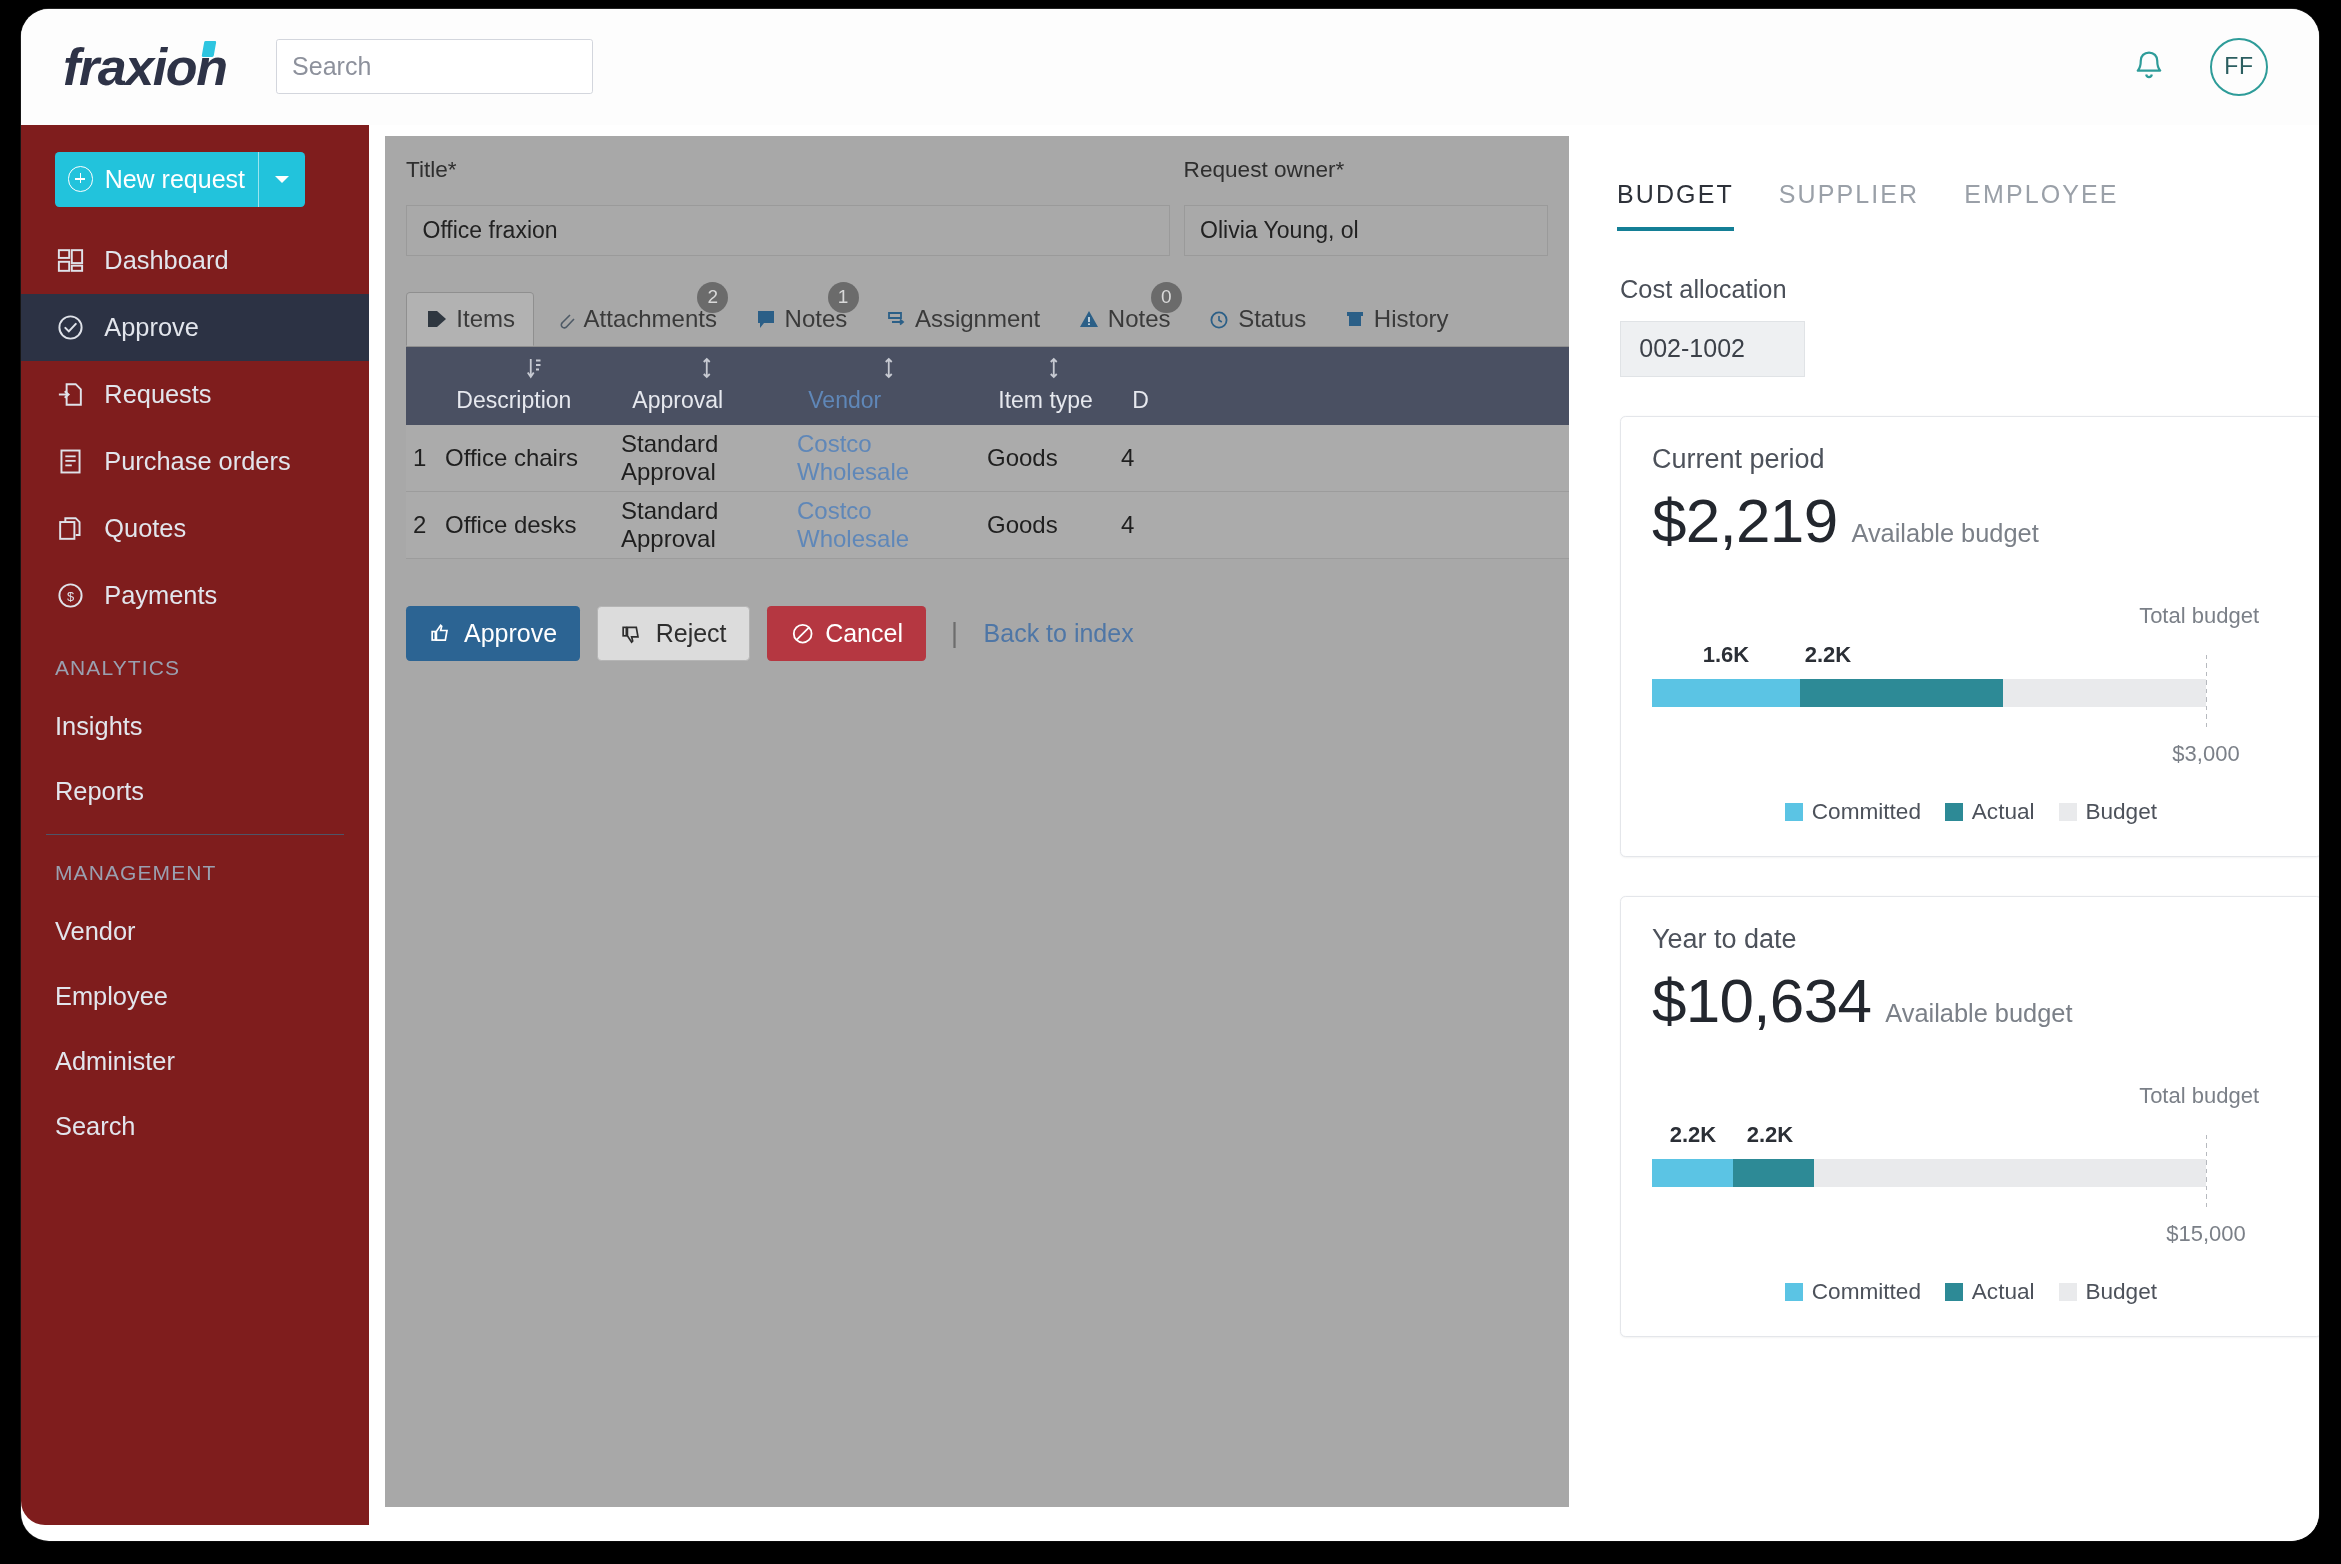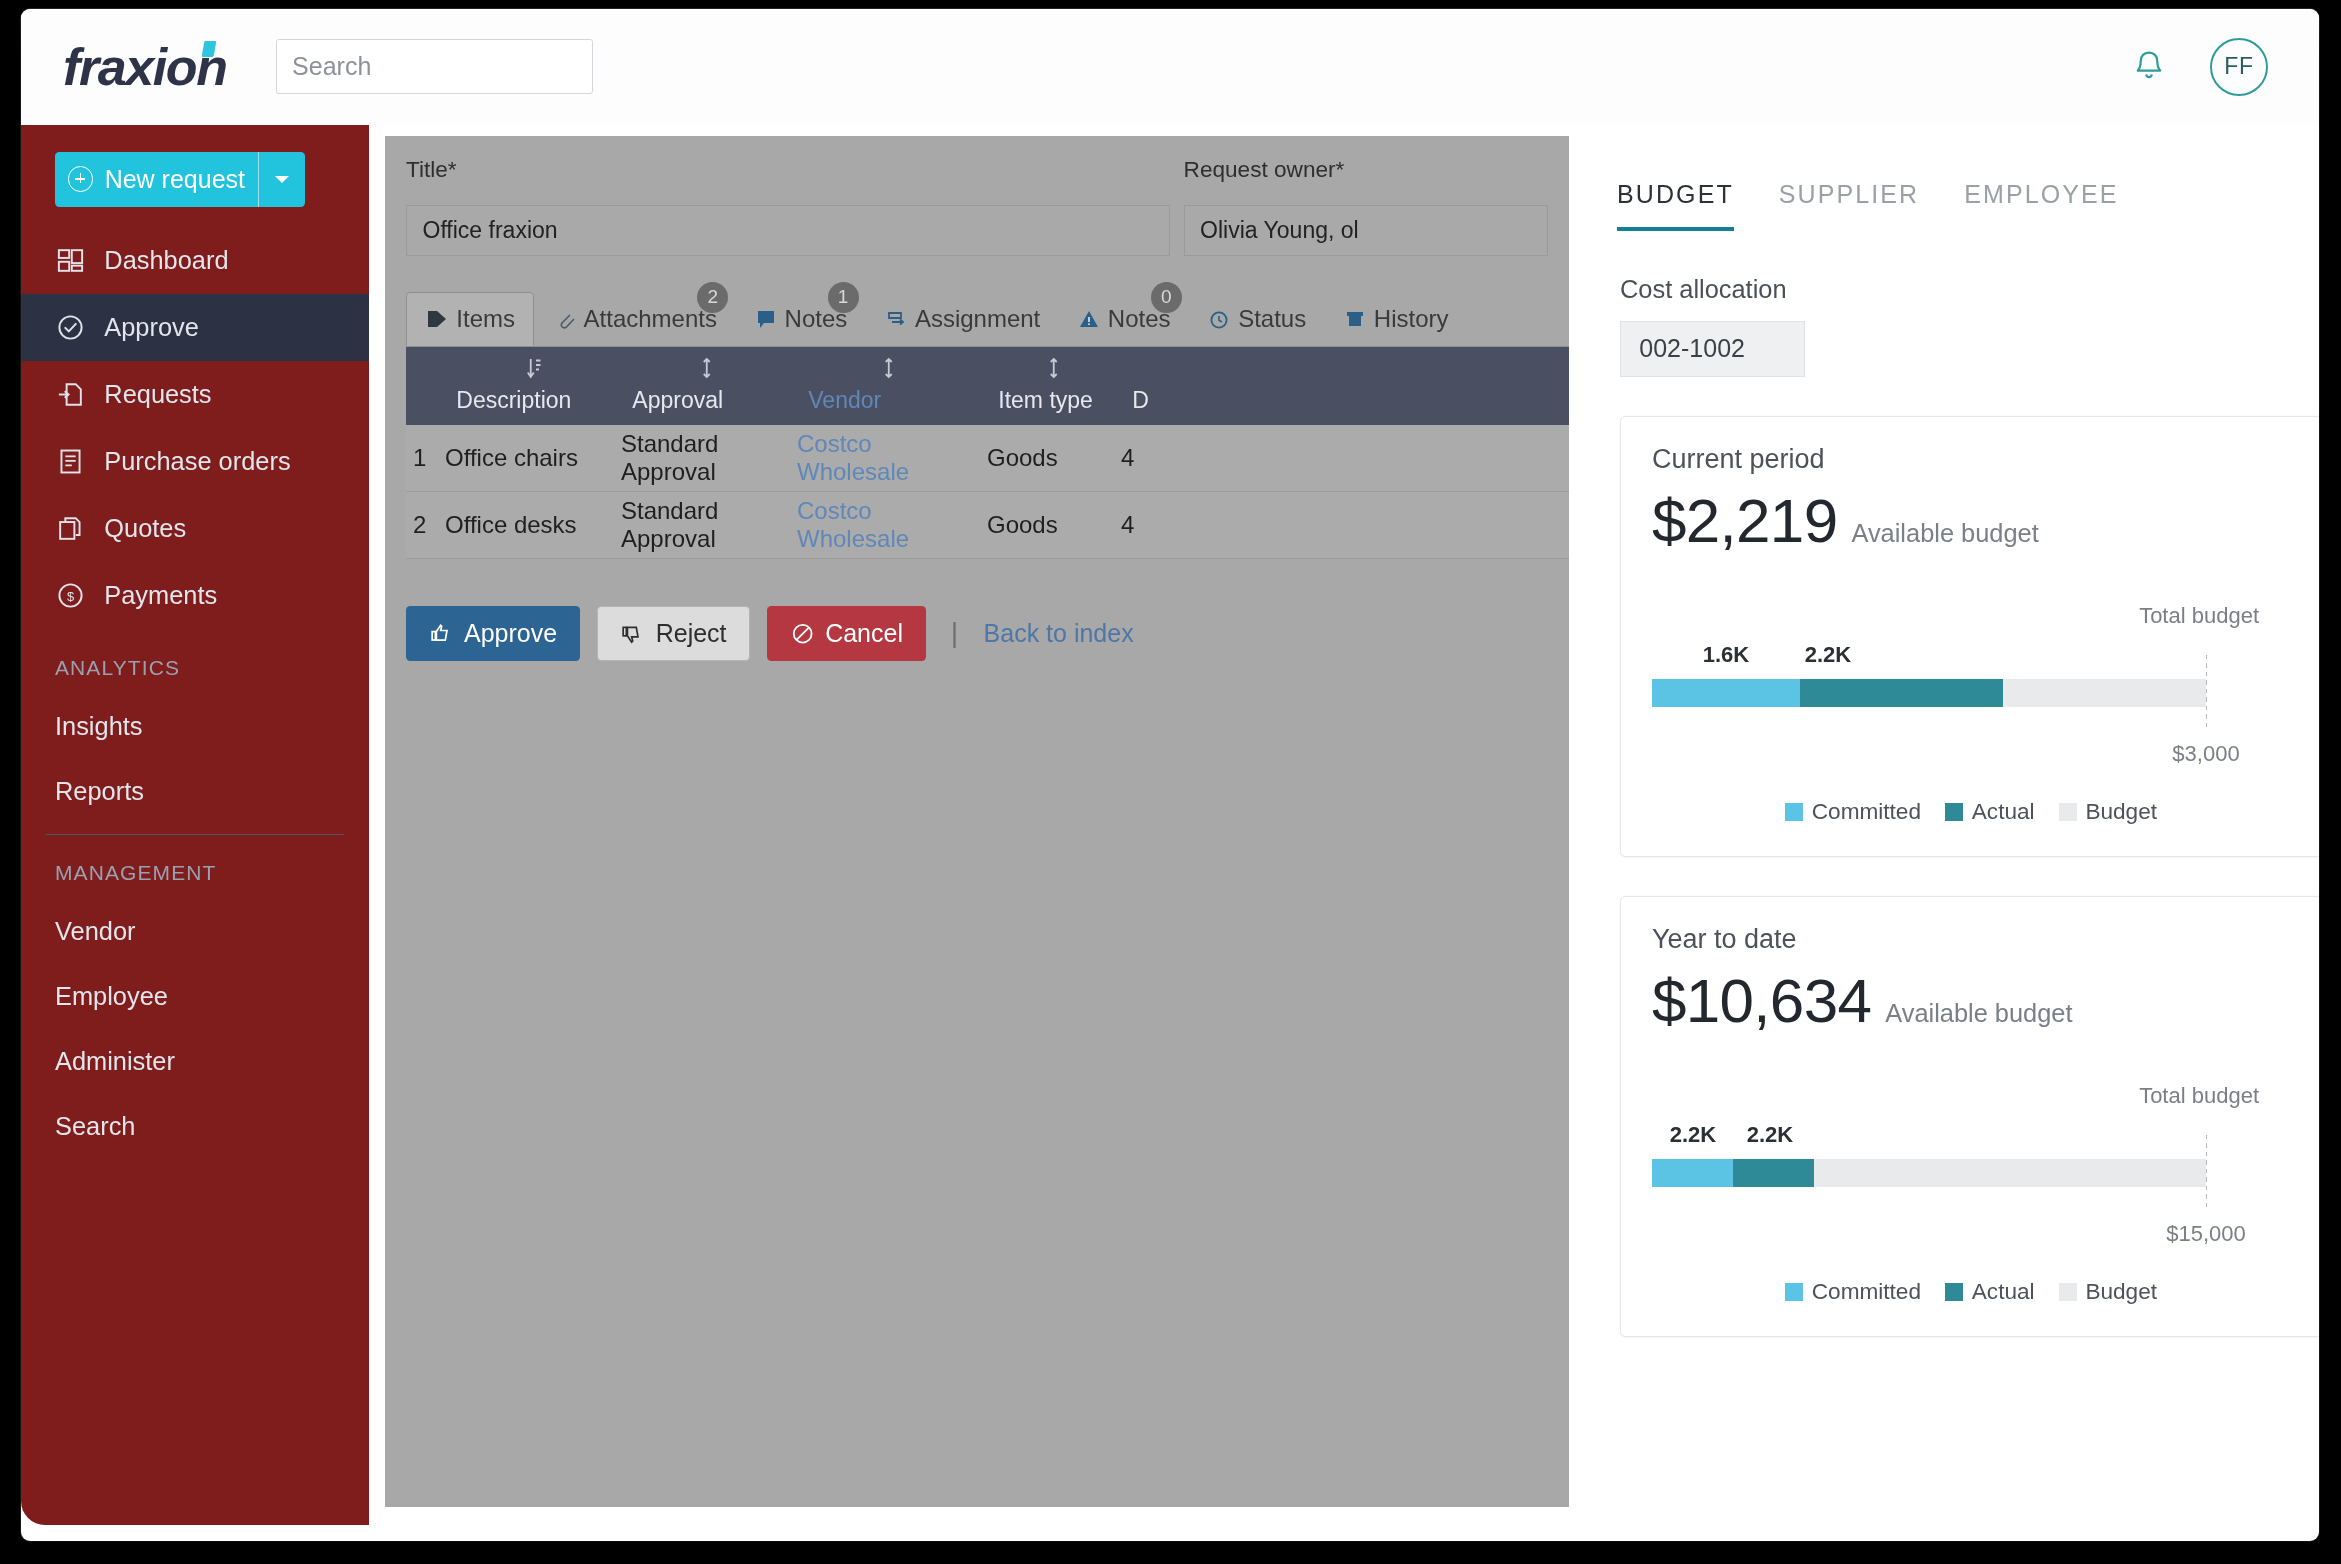--- a/index.html
+++ b/index.html
@@ -9,21 +9,21 @@
     font-family: "Liberation Sans", sans-serif;
     overflow: hidden;
   }
 
   
   .app-window {
     position: absolute;
     left: 21px; top: 8.5px;
     width: 2298px; height: 1532px;
     background: #fff;
-    border-radius: 9px;
+    border-radius: 28px;
     box-shadow: 0 18.3px 35px rgba(0,0,0,0.85), 0 0 0 0.7px rgba(120,120,120,0.45);
     overflow: hidden;
   }
 
   
   .topbar {
     position: absolute; left: 0; top: 0;
     width: 100%; height: 116px;
     background: #fdfdfd;
     display: flex; align-items: center;

